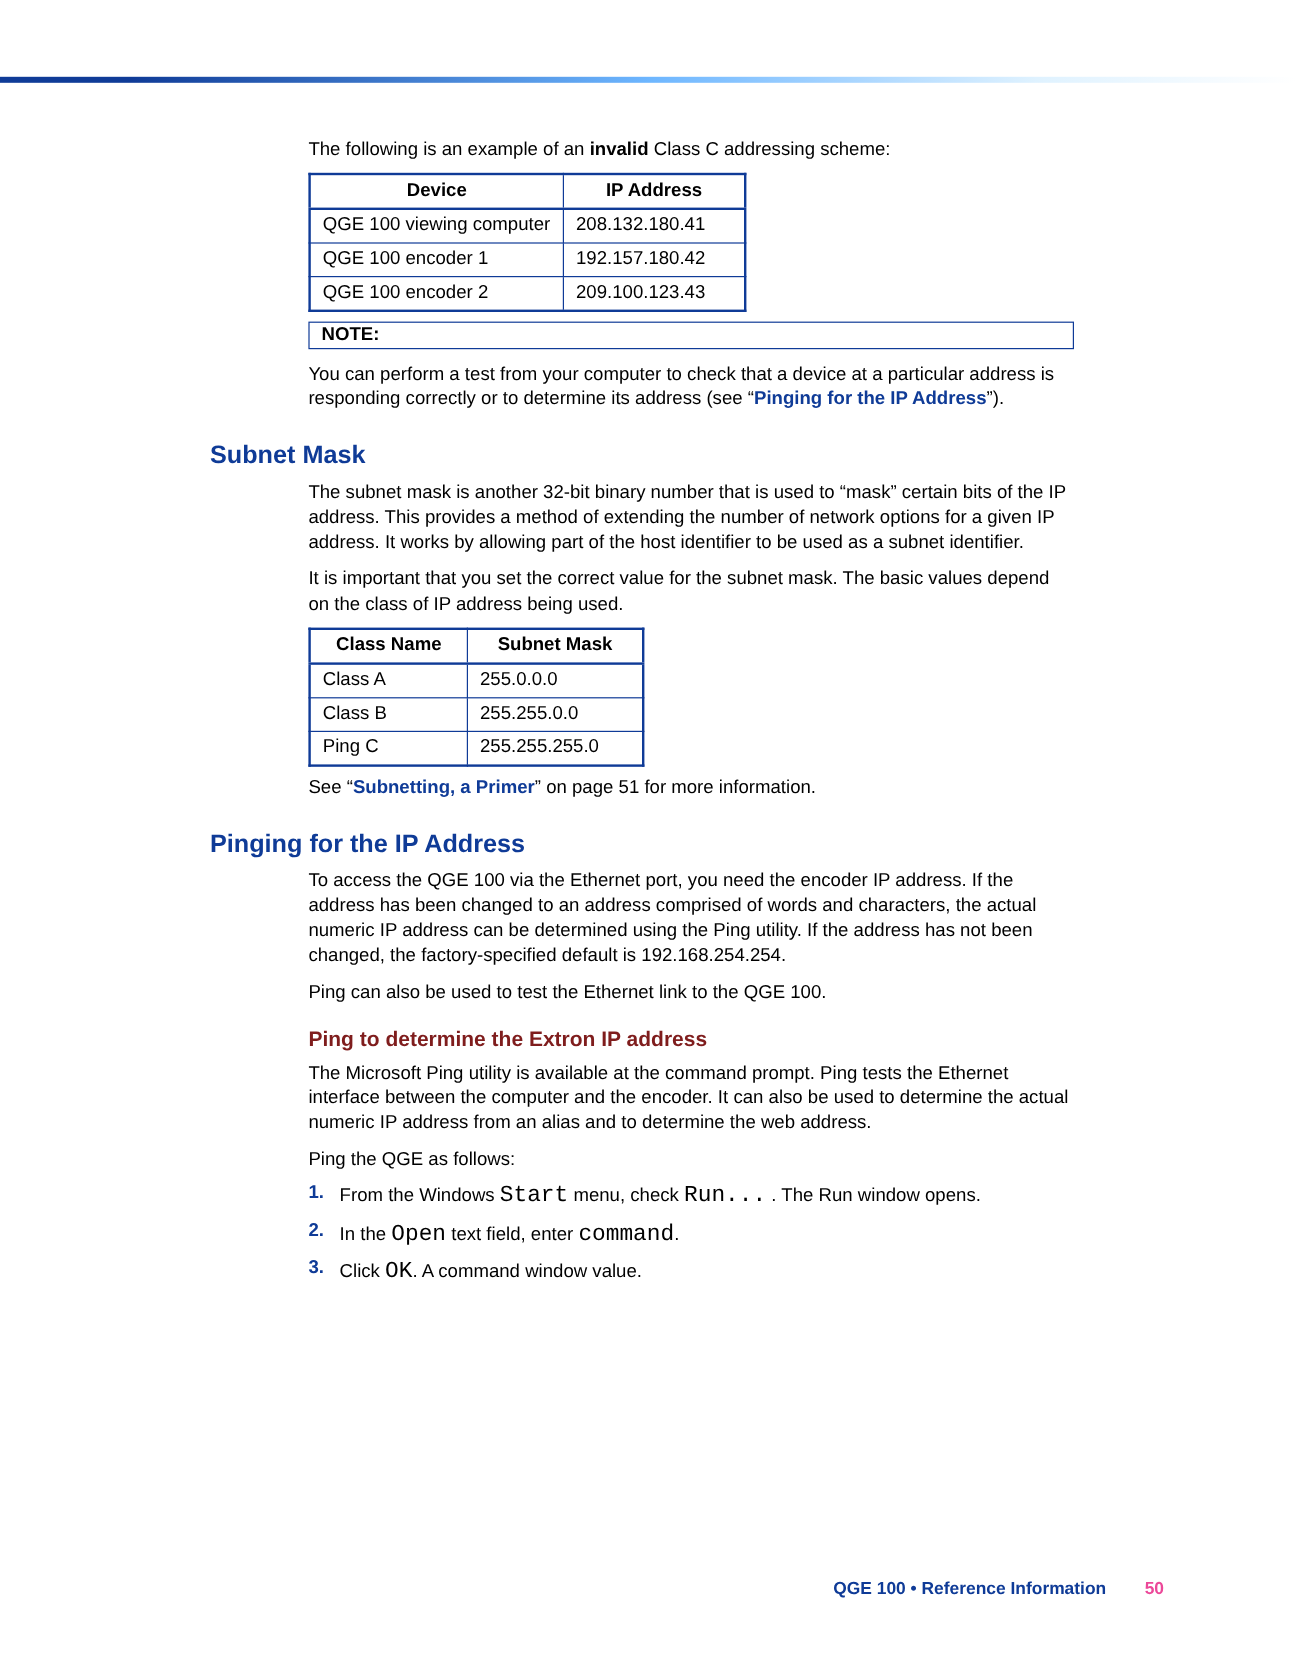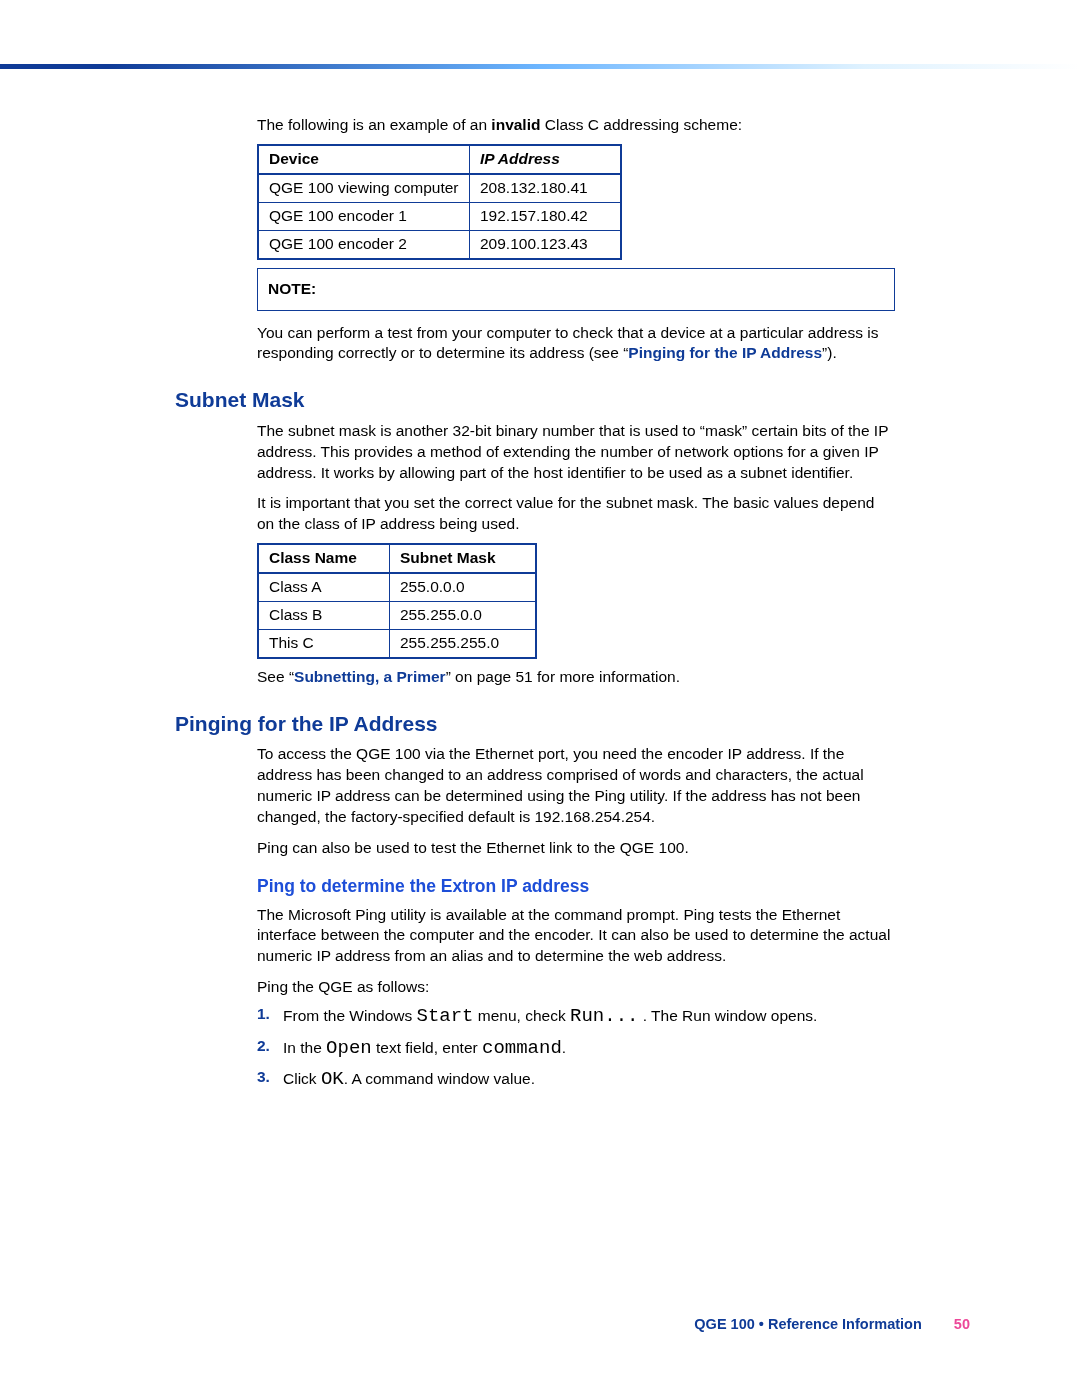--- a/index.html
+++ b/index.html
@@ -46,49 +46,50 @@
   }
   table.blue th, table.blue td {
     border: 1px solid #0f3b97;
     padding: 3px 10px 3px 10px;
     text-align: left;
     font-size: 15.5px;
   }
   table.blue th {
     font-weight: 700;
     border-bottom: 2px solid #0f3b97;
+    text-align: center;
   }
   .col-device { width: 190px; }
-  .col-ip    { width: 130px; font-style: italic; }
+  .col-ip    { width: 130px; }
   .col-class { width: 110px; }
   .col-mask  { width: 125px; }
 
   
   .note-box {
     border: 1.5px solid #0f3b97;
-    padding: 10px 10px;
+    padding: 0 10px;
     margin: 8px 0 12px 0;
     display: flex;
   }
   .note-label {
     font-weight: 700;
     margin-right: 10px;
     flex: 0 0 auto;
   }
   .note-text { flex: 1; }
 
   
   h2.section {
     color: #0f3b97;
     font-weight: 700;
     font-size: 21px;
     margin: 22px 0 6px 0;
   }
   h3.subsection {
-    color: #1d4ed8;
+    color: #7f1d1d;
     font-weight: 700;
     font-size: 17.5px;
     margin: 16px 0 6px 0;
   }
 
   
   .link {
     color: #0f3b97;
     font-weight: 700;
   }
@@ -186,21 +187,21 @@
         </tr>
         <tr>
           <td>Class A</td>
           <td>255.0.0.0</td>
         </tr>
         <tr>
           <td>Class B</td>
           <td>255.255.0.0</td>
         </tr>
         <tr>
-          <td>This C</td>
+          <td>Ping C</td>
           <td>255.255.255.0</td>
         </tr>
       </tbody>
         </table>
 
       <p>
         <span>See “</span><span class="link">Subnetting, a Primer</span><span>” on page 51 for more information.</span>
       </p>
     </div>
 

